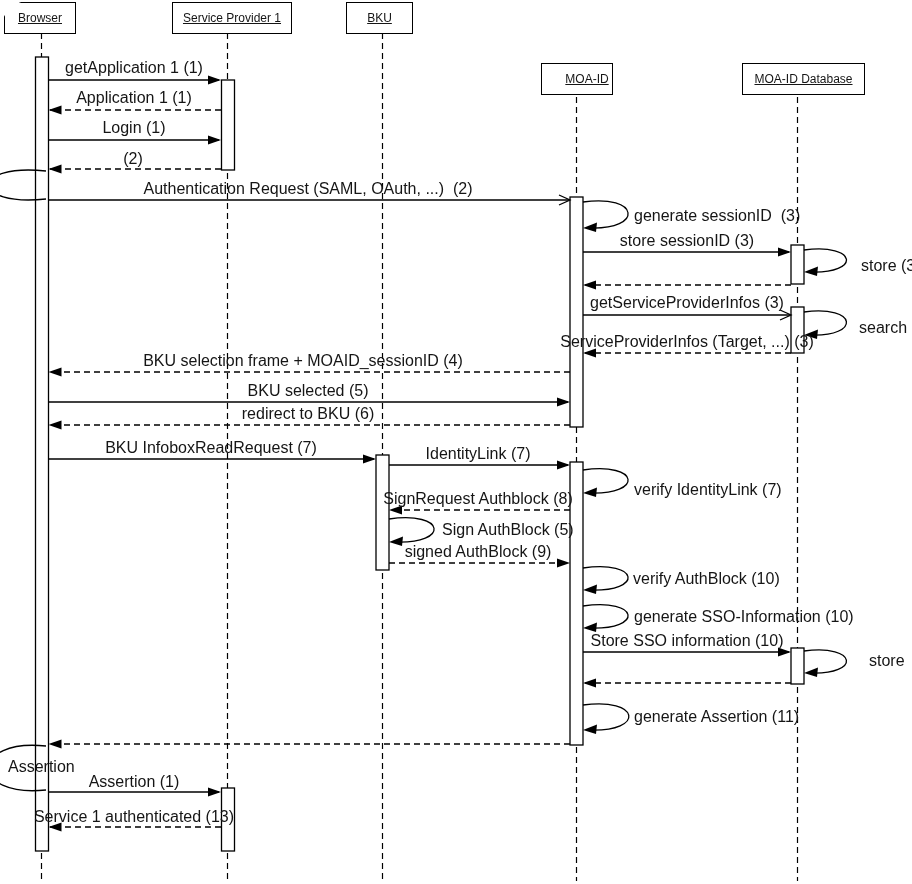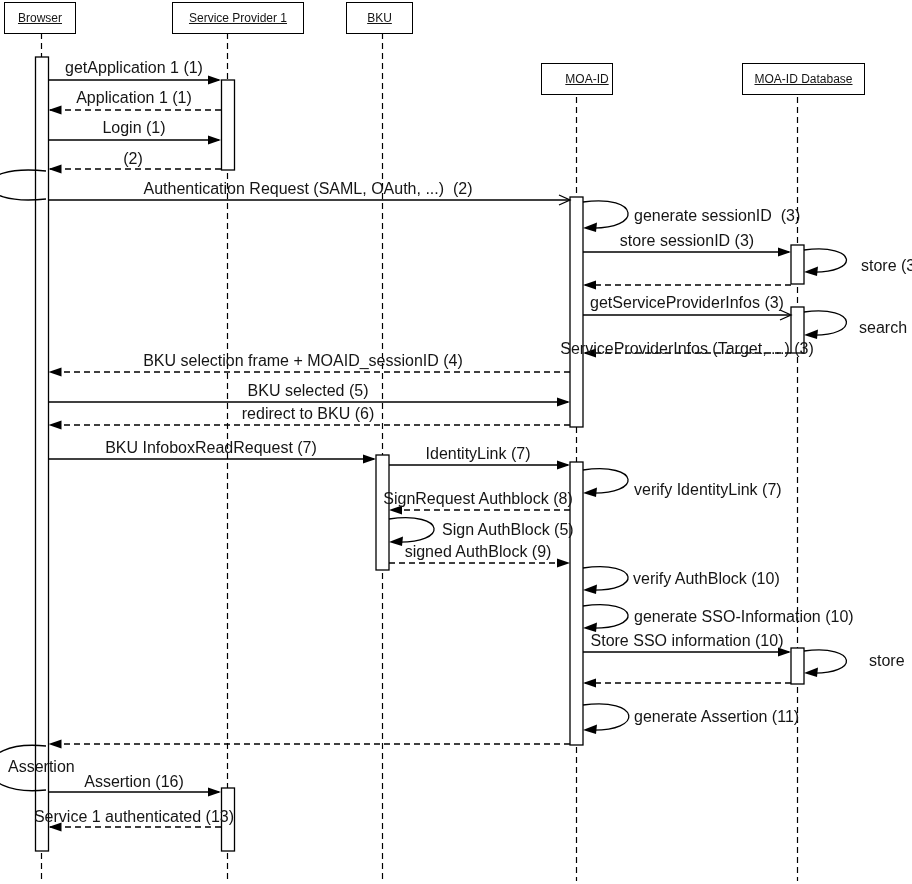--- a/index.html
+++ b/index.html
@@ -1,17 +1,17 @@
 <!DOCTYPE html>
 <html><head>
 <meta charset="utf-8">
 <style>
   html,body{margin:0;padding:0;background:#fff;}
   .diagram{position:relative;width:912px;height:884px;background:#fff;
-           font-family:"Liberation Sans",sans-serif;color:#151515;overflow:hidden;}
+           font-family:"Liberation Sans",sans-serif;color:#151515;overflow:hidden;border-radius:32px;}
   svg{position:absolute;left:0;top:0;}
   .actor{position:absolute;box-sizing:border-box;border:1.6px solid #000;background:#fff;
          display:flex;align-items:center;justify-content:center;height:32px;}
   .actor span{font-size:12px;text-decoration:underline;white-space:pre;}
   .lbl{position:absolute;font-size:16px;line-height:13px;white-space:pre;}
   .ctr{transform:translateX(-50%);}
 </style>
 </head>
 <body>
 
@@ -164,21 +164,21 @@
     </g>
 
     <path d="M 46,171 C -30,163 -30,207 46,199"></path>
     <path d="M 46,746 C -30,738 -30,798 46,790"></path>
   </g>
 </svg>
 
 <div class="actor" style="left:4px;top:2px;width:72px;">
   <span>Browser</span>
     </div>
-<div class="actor" style="left:172px;top:2px;width:132px;">
+<div class="actor" style="left:172px;top:2px;width:120px;">
   <span>Service Provider 1</span>
     </div>
 <div class="actor" style="left:346px;top:2px;width:67px;">
   <span>BKU</span>
     </div>
 <div class="actor" style="left:541px;top:63px;width:72px;padding-left:20px;">
   <span>MOA-ID</span>
     </div>
 <div class="actor" style="left:742px;top:63px;width:123px;">
   <span>MOA-ID Database</span>
@@ -187,32 +187,32 @@
 <div class="lbl ctr" style="left:134px;top:61px">getApplication 1 (1)</div>
 <div class="lbl ctr" style="left:134px;top:91px">Application 1 (1)</div>
 <div class="lbl ctr" style="left:134px;top:121px">Login (1)</div>
 <div class="lbl ctr" style="left:133px;top:152px">(2)</div>
 <div class="lbl ctr" style="left:308px;top:182px">Authentication Request (SAML, OAuth, ...)  (2)</div>
 <div class="lbl" style="left:634px;top:209px">generate sessionID  (3)</div>
 <div class="lbl ctr" style="left:687px;top:234px">store sessionID (3)</div>
 <div class="lbl" style="left:861px;top:259px">store (3)</div>
 <div class="lbl ctr" style="left:687px;top:296px">getServiceProviderInfos (3)</div>
 <div class="lbl" style="left:859px;top:321px">search (3)</div>
-<div class="lbl ctr" style="left:687px;top:342px">ServiceProviderInfos (Target, ...) (3)</div>
+<div class="lbl ctr" style="left:687px;top:335px">ServiceProviderInfos (Target, ...) (3)</div>
 <div class="lbl ctr" style="left:303px;top:354px">BKU selection frame + MOAID_sessionID (4)</div>
 <div class="lbl ctr" style="left:308px;top:384px">BKU selected (5)</div>
 <div class="lbl ctr" style="left:308px;top:407px">redirect to BKU (6)</div>
 <div class="lbl ctr" style="left:211px;top:441px">BKU InfoboxReadRequest (7)</div>
 <div class="lbl ctr" style="left:478px;top:447px">IdentityLink (7)</div>
 <div class="lbl" style="left:634px;top:483px">verify IdentityLink (7)</div>
 <div class="lbl ctr" style="left:478px;top:492px">SignRequest Authblock (8)</div>
 <div class="lbl" style="left:442px;top:523px">Sign AuthBlock (5)</div>
 <div class="lbl ctr" style="left:478px;top:545px">signed AuthBlock (9)</div>
 <div class="lbl" style="left:633px;top:572px">verify AuthBlock (10)</div>
 <div class="lbl" style="left:634px;top:610px">generate SSO-Information (10)</div>
 <div class="lbl ctr" style="left:687px;top:634px">Store SSO information (10)</div>
 <div class="lbl" style="left:869px;top:654px">store</div>
 <div class="lbl" style="left:634px;top:710px">generate Assertion (11)</div>
 <div class="lbl" style="left:8px;top:760px">Assertion</div>
-<div class="lbl ctr" style="left:134px;top:775px">Assertion (16)</div>
+<div class="lbl ctr" style="left:134px;top:775px">Assertion (1)</div>
 <div class="lbl ctr" style="left:134px;top:810px">Service 1 authenticated (13)</div>
 
 </div>
 
 </body></html>

